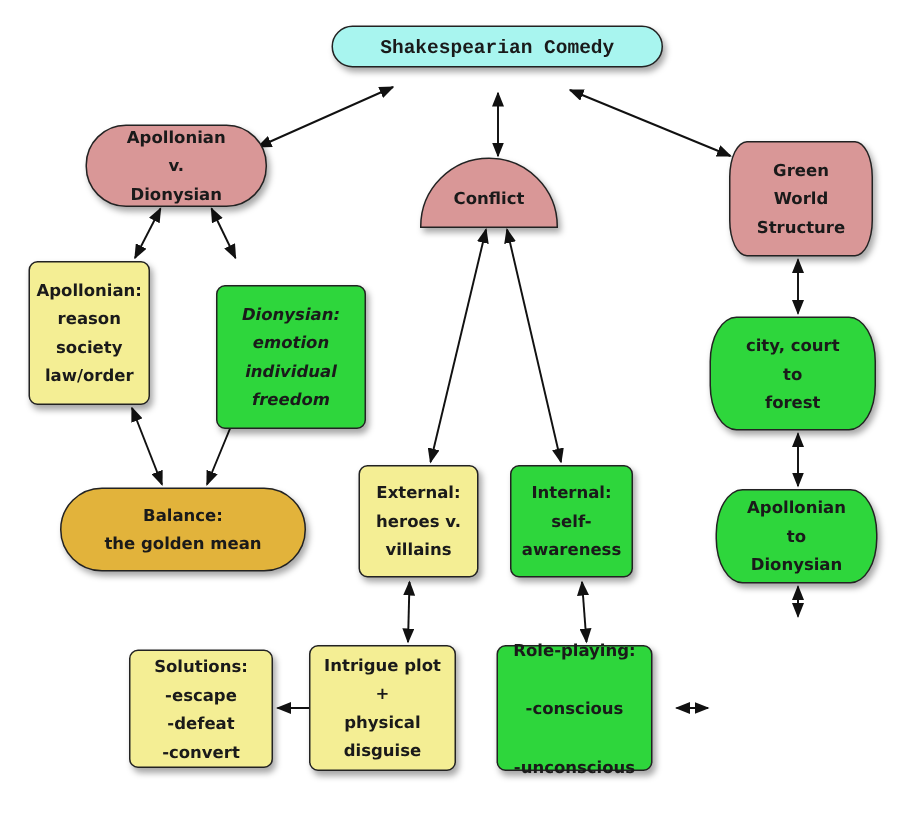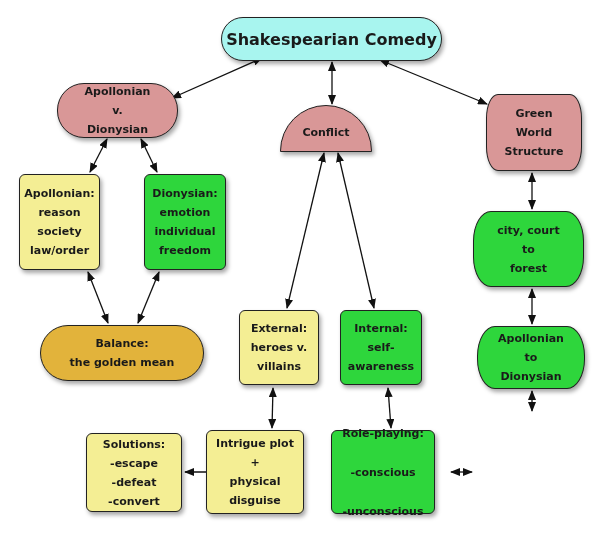--- a/index.html
+++ b/index.html
@@ -10,26 +10,26 @@
           display: flex; flex-direction: column; align-items: center; justify-content: center;
           text-align: center; color: #1a1a1a; font-size: 11px; line-height: 19px; font-weight: bold;
           box-shadow: 2px 3px 4px rgba(0,0,0,0.35); }
   .node span { display: block; white-space: nowrap; }
   .cyan { background: #a8f5ef; }
   .pink { background: #d99797; }
   .yellow { background: #f4ee94; }
   .green { background: #2ed63c; }
   .gold { background: #e2b33b; }
   .rect { border-radius: 6px; }
-  #n-root { left: 221px; top: 17px; width: 221px; height: 44px; border-radius: 22px; font-size: 16px; }
+  #n-root { left: 221px; top: 17px; width: 221px; height: 28px; border-radius: 22px; font-size: 13px; font-family: Liberation Mono, monospace; }
   #n-apo-dio { left: 57px; top: 83px; width: 121px; height: 55px; border-radius: 27px; }
   #n-conflict { left: 280px; top: 105px; width: 92px; height: 47px; border-radius: 46px 46px 0 0; padding-top: 8px; }
   #n-green { left: 486px; top: 94px; width: 96px; height: 77px; border-radius: 12px / 24px; }
   #n-apollonian { left: 19px; top: 174px; width: 81px; height: 96px; }
-  #n-dionysian { left: 144px; top: 174px; width: 82px; height: 96px; }
+  #n-dionysian { left: 144px; top: 190px; width: 100px; height: 96px; font-style: italic; }
   #n-balance { left: 40px; top: 325px; width: 164px; height: 56px; border-radius: 28px; }
   #n-external { left: 239px; top: 310px; width: 80px; height: 75px; }
   #n-internal { left: 340px; top: 310px; width: 82px; height: 75px; }
   #n-city { left: 473px; top: 211px; width: 111px; height: 76px; border-radius: 18px / 30px; }
   #n-apo-to-dio { left: 477px; top: 326px; width: 108px; height: 63px; border-radius: 18px / 30px; }
   #n-heroes { left: 474px; top: 413px; width: 110px; height: 116px; border-radius: 20px / 40px; }
   #n-solutions { left: 86px; top: 433px; width: 96px; height: 79px; }
   #n-intrigue { left: 206px; top: 430px; width: 98px; height: 84px; }
   #n-roleplay { left: 331px; top: 430px; width: 104px; height: 84px; gap: 20px; }
   #edges { position: absolute; left: 0; top: 0; }

